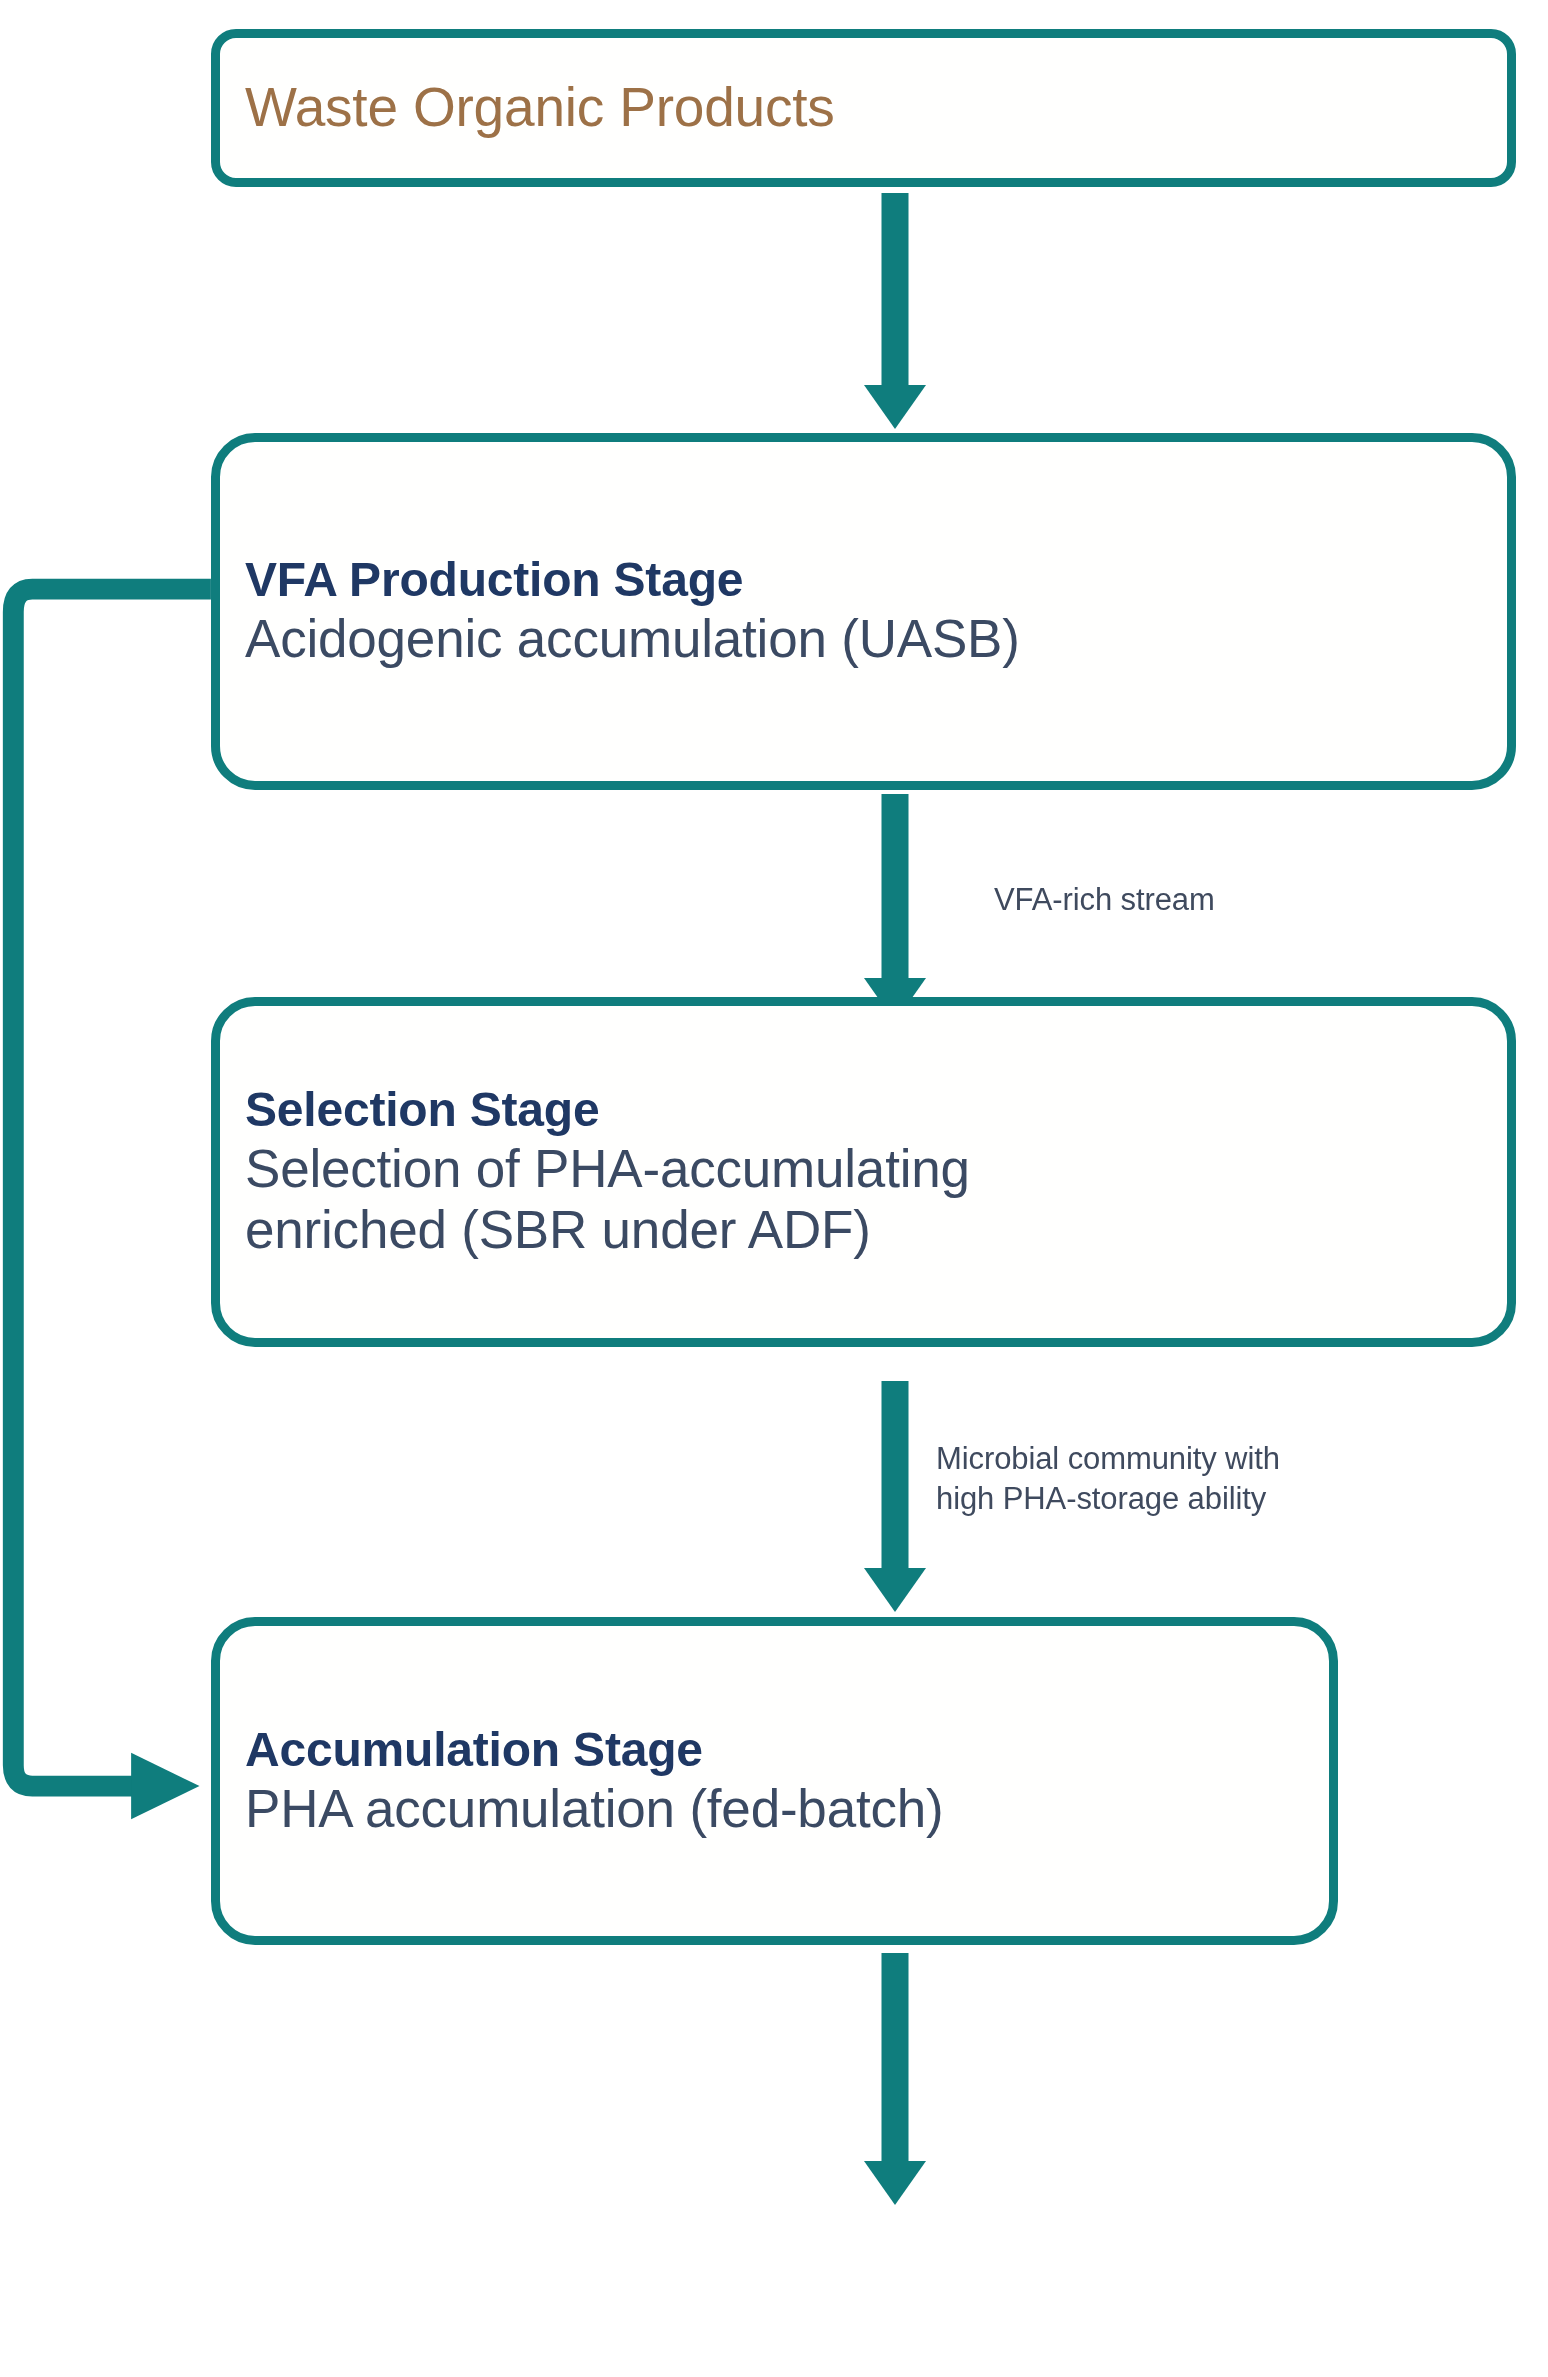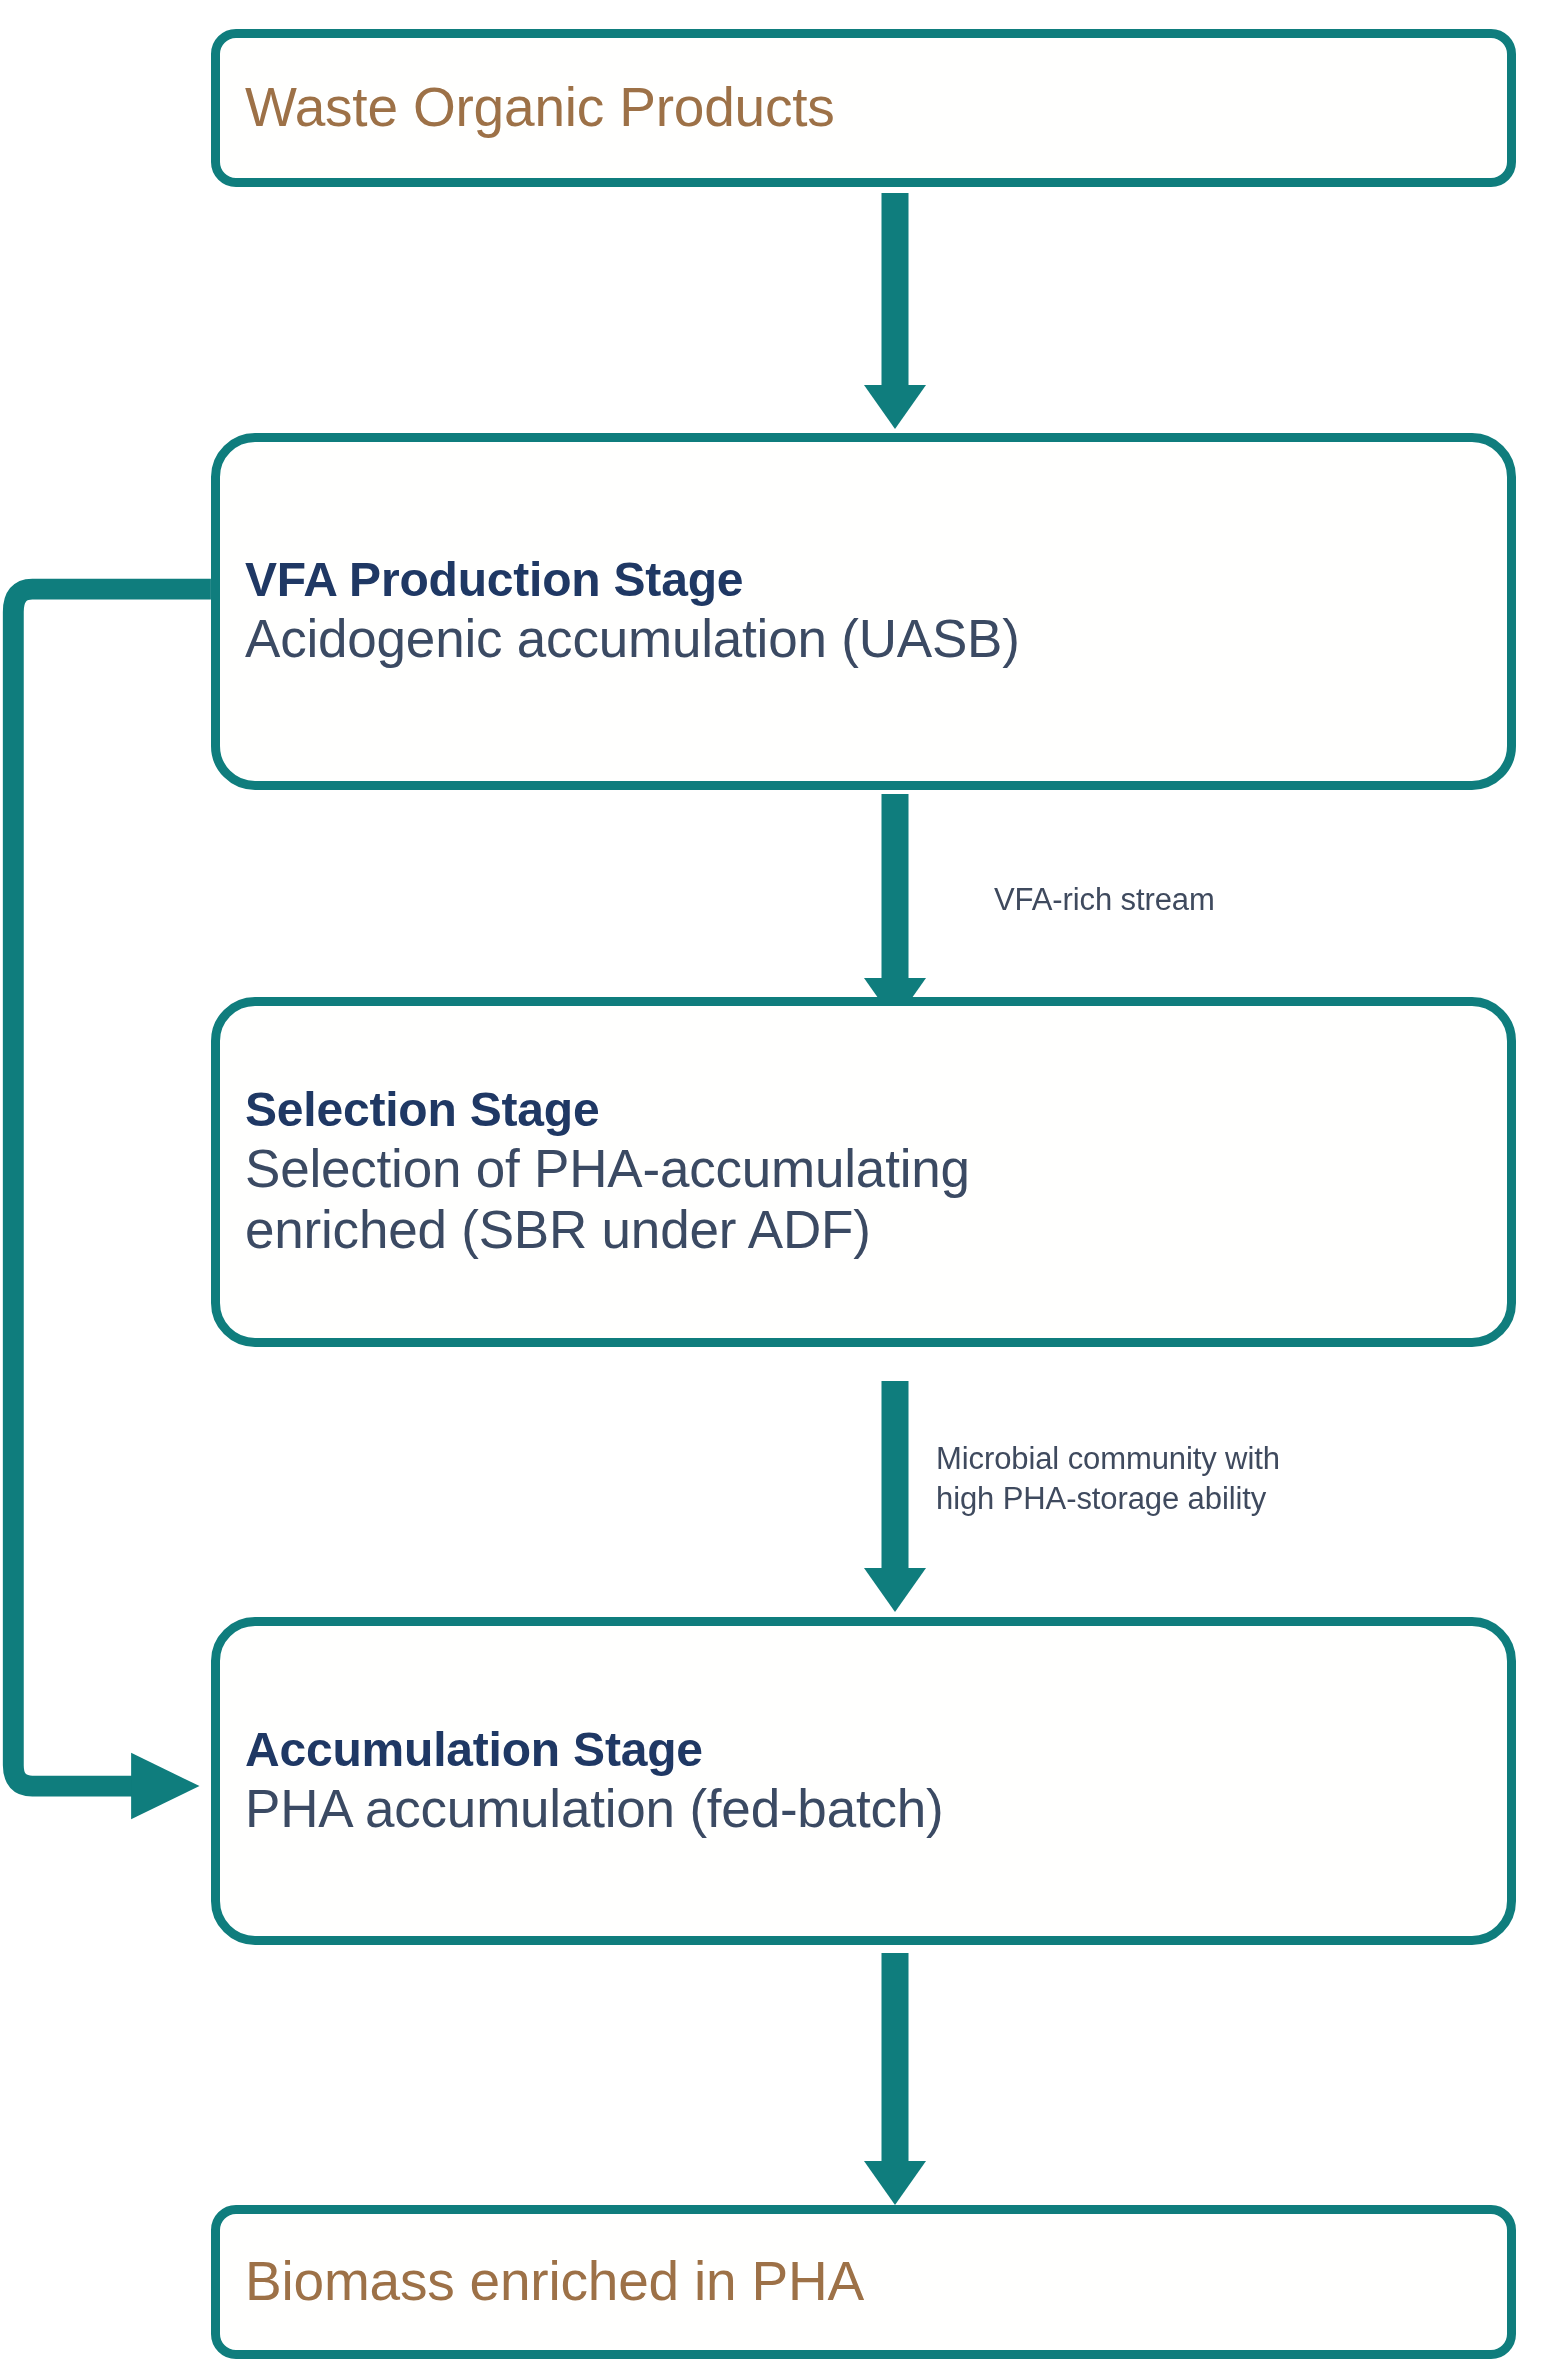--- a/index.html
+++ b/index.html
@@ -138,28 +138,25 @@
   </div>
 
   <div class="v-arrow" style="left:863px; top:1381px; width:63px; height:231px;">
     <div class="shaft" style="height:187px;"></div>
     <div class="head"></div>
   </div>
 
   <div class="edge-label" style="left:936px; top:1439px; width:533px;">Microbial community with
 high PHA-storage ability</div>
 
-  <div class="node" style="left:211px; top:1617px; width:1305px; height:328px;">
+  <div class="node" style="left:211px; top:1617px; width:1127px; height:328px;">
     <div class="node-title">Accumulation Stage</div>
     <div class="node-sub">PHA accumulation (fed-batch)</div>
   </div>
 
   <div class="v-arrow" style="left:863px; top:1953px; width:63px; height:252px;">
     <div class="shaft" style="height:208px;"></div>
     <div class="head"></div>
   </div>
 
-  <div class="node terminal" style="left:211px; top:2205px; width:1305px; height:154px;">
-    <div class="node-terminal-label">Biomass enriched in PHA</div>
-  </div>
 
 </div>
 
 
 </body></html>

